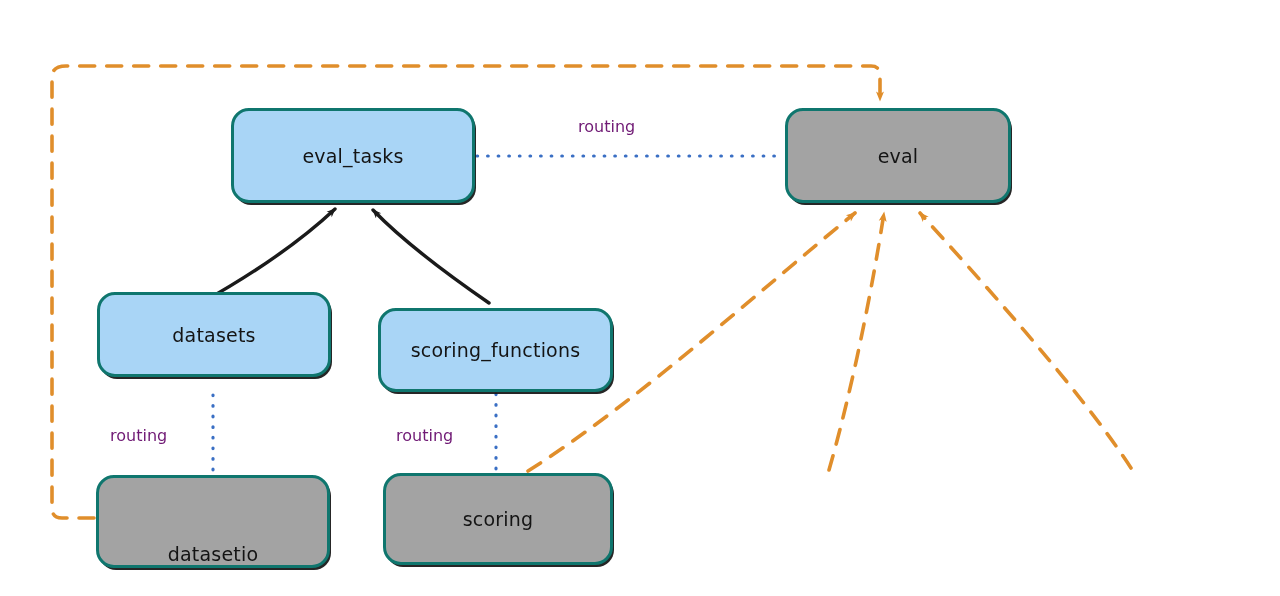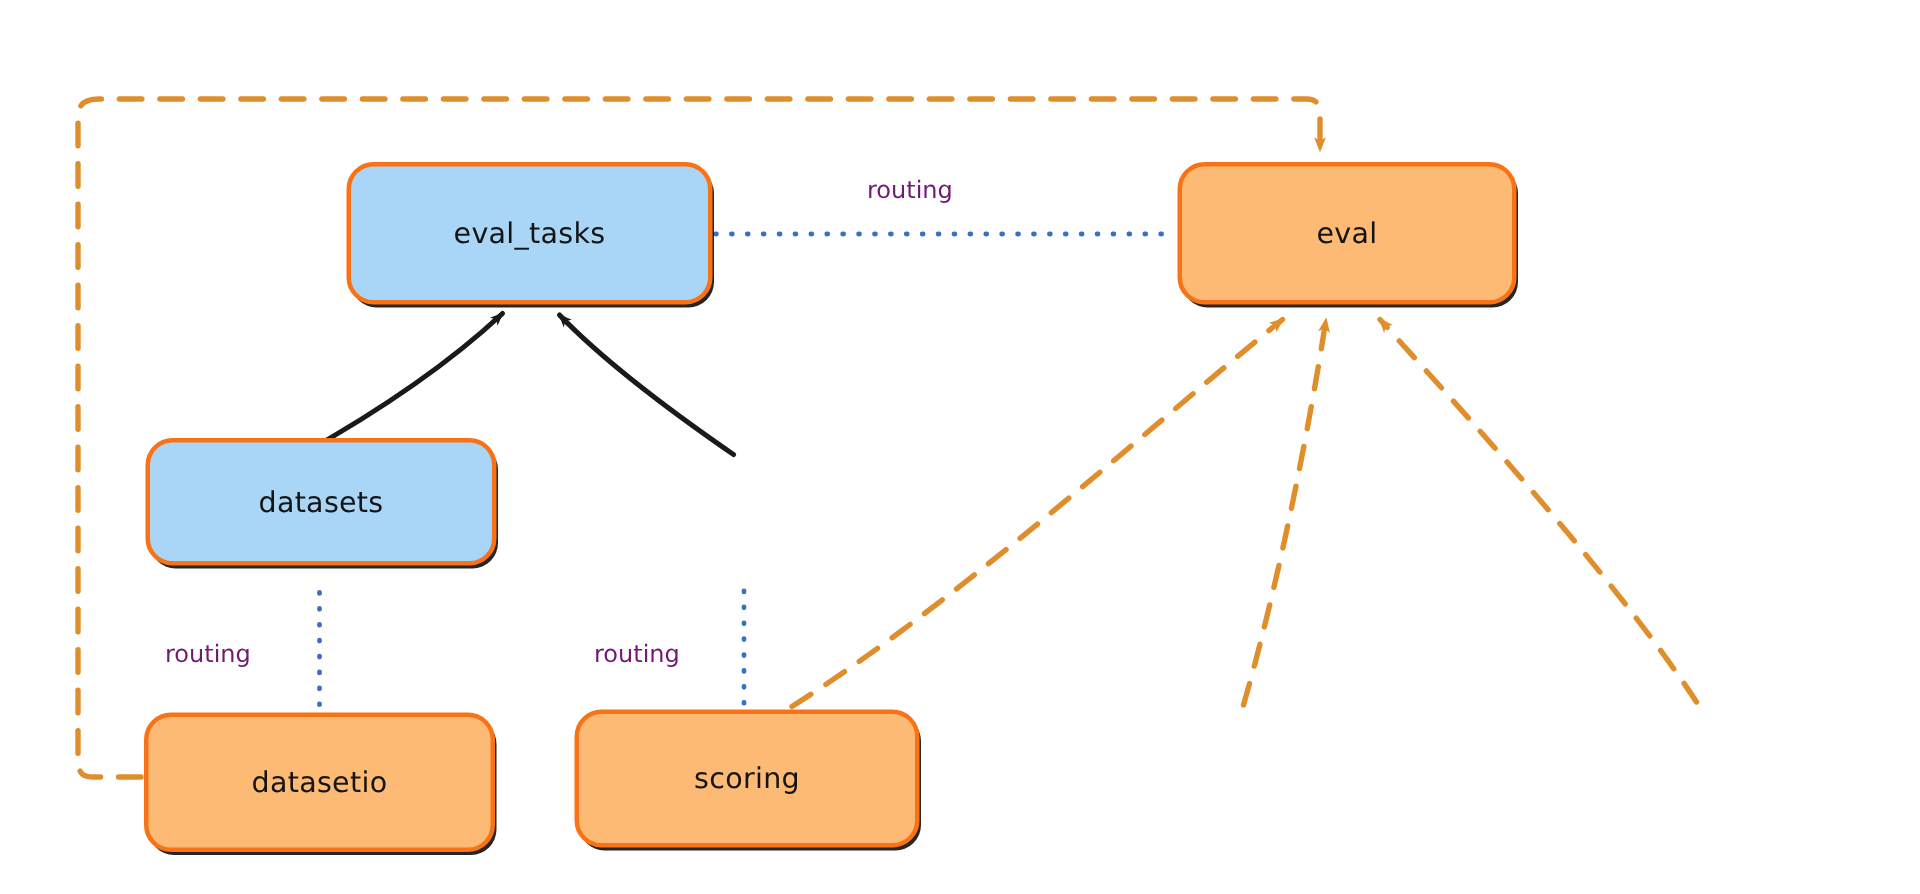--- a/index.html
+++ b/index.html
@@ -26,30 +26,30 @@
     top: 0;
     width: 1280px;
     height: 596px;
   }
   .node {
     position: absolute;
     box-sizing: border-box;
     display: flex;
     align-items: center;
     justify-content: center;
-    border: 3px solid #f97316;
+    border: 3px solid #0f766e;
     border-radius: 18px;
     box-shadow: 2px 3px 0 -1px rgba(20,20,20,0.92);
     z-index: 3;
   }
   .node-api {
     background: #a9d5f6;
   }
   .node-provider {
-    background: #fdba74;
+    background: #a3a3a3;
   }
   .node-label {
     font-family: "DejaVu Sans", sans-serif;
     font-size: 19px;
     color: #141414;
     letter-spacing: 0.2px;
     white-space: nowrap;
     user-select: none;
   }
   .edge-label {
@@ -101,22 +101,25 @@
   </div>
 
   <div class="node node-provider" style="left:785px; top:108px; width:226px; height:95px;">
     <span class="node-label">eval</span>
   </div>
 
   <div class="node node-api" style="left:97px; top:292px; width:234px; height:85px;">
     <span class="node-label">datasets</span>
   </div>
 
+  <div class="node node-api" style="left:378px; top:308px; width:235px; height:84px;">
+    <span class="node-label">scoring_functions</span>
+  </div>
 
-  <div class="node node-provider" style="left:96px; top:475px; width:234px; height:93px;">
+  <div class="node node-provider" style="left:96px; top:475px; width:234px; height:93px;align-items:flex-end;">
     <span class="node-label">datasetio</span>
   </div>
 
   <div class="node node-provider" style="left:383px; top:473px; width:230px; height:92px;">
     <span class="node-label">scoring</span>
   </div>
 
 
 
   <div class="edge-label" style="left:578px; top:117px;">routing</div>

